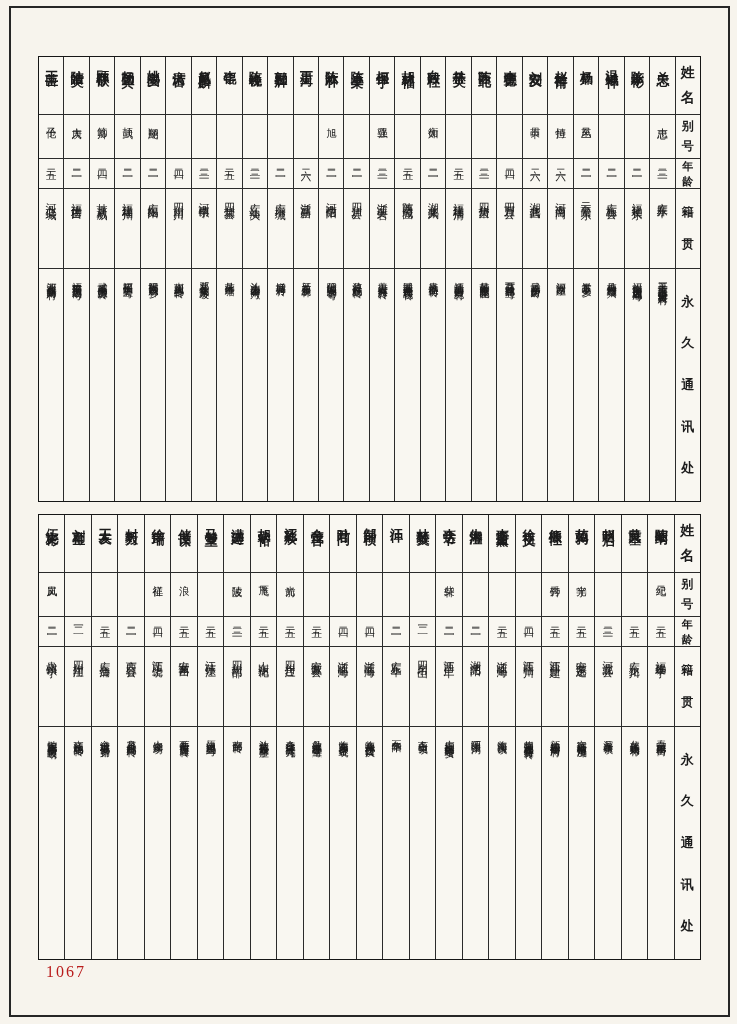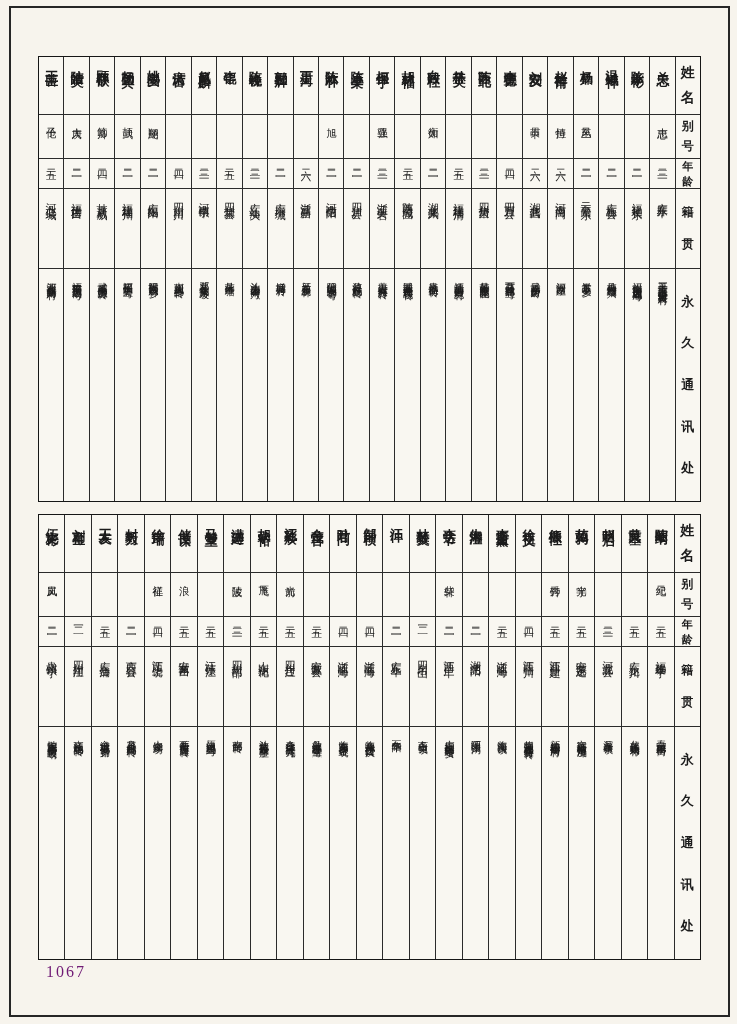--- a/index.html
+++ b/index.html
@@ -76,21 +76,21 @@
   .name-cell .spread    { font-size: 14px; }
   .alias-cell .spread   { font-size: 12px; }
   .age-cell .spread     { font-size: 11px; }
   .origin-cell .spread  { font-size: 12px; }
   .address-cell .spread { font-size: 13px; }
   .page-num {
     position: absolute;
     left: 46px; top: 963px;
     font-size: 16px;
     letter-spacing: 2px;
-    color: #701a75;
+    color: #b91c1c;
   }
 </style>
 </head>
 <body>
 
 <div class="sheet">
   <div class="frame"></div>
   <div class="dir-table t0">
       <div class="col header-col">
         <div class="cell name-cell header-cell">

